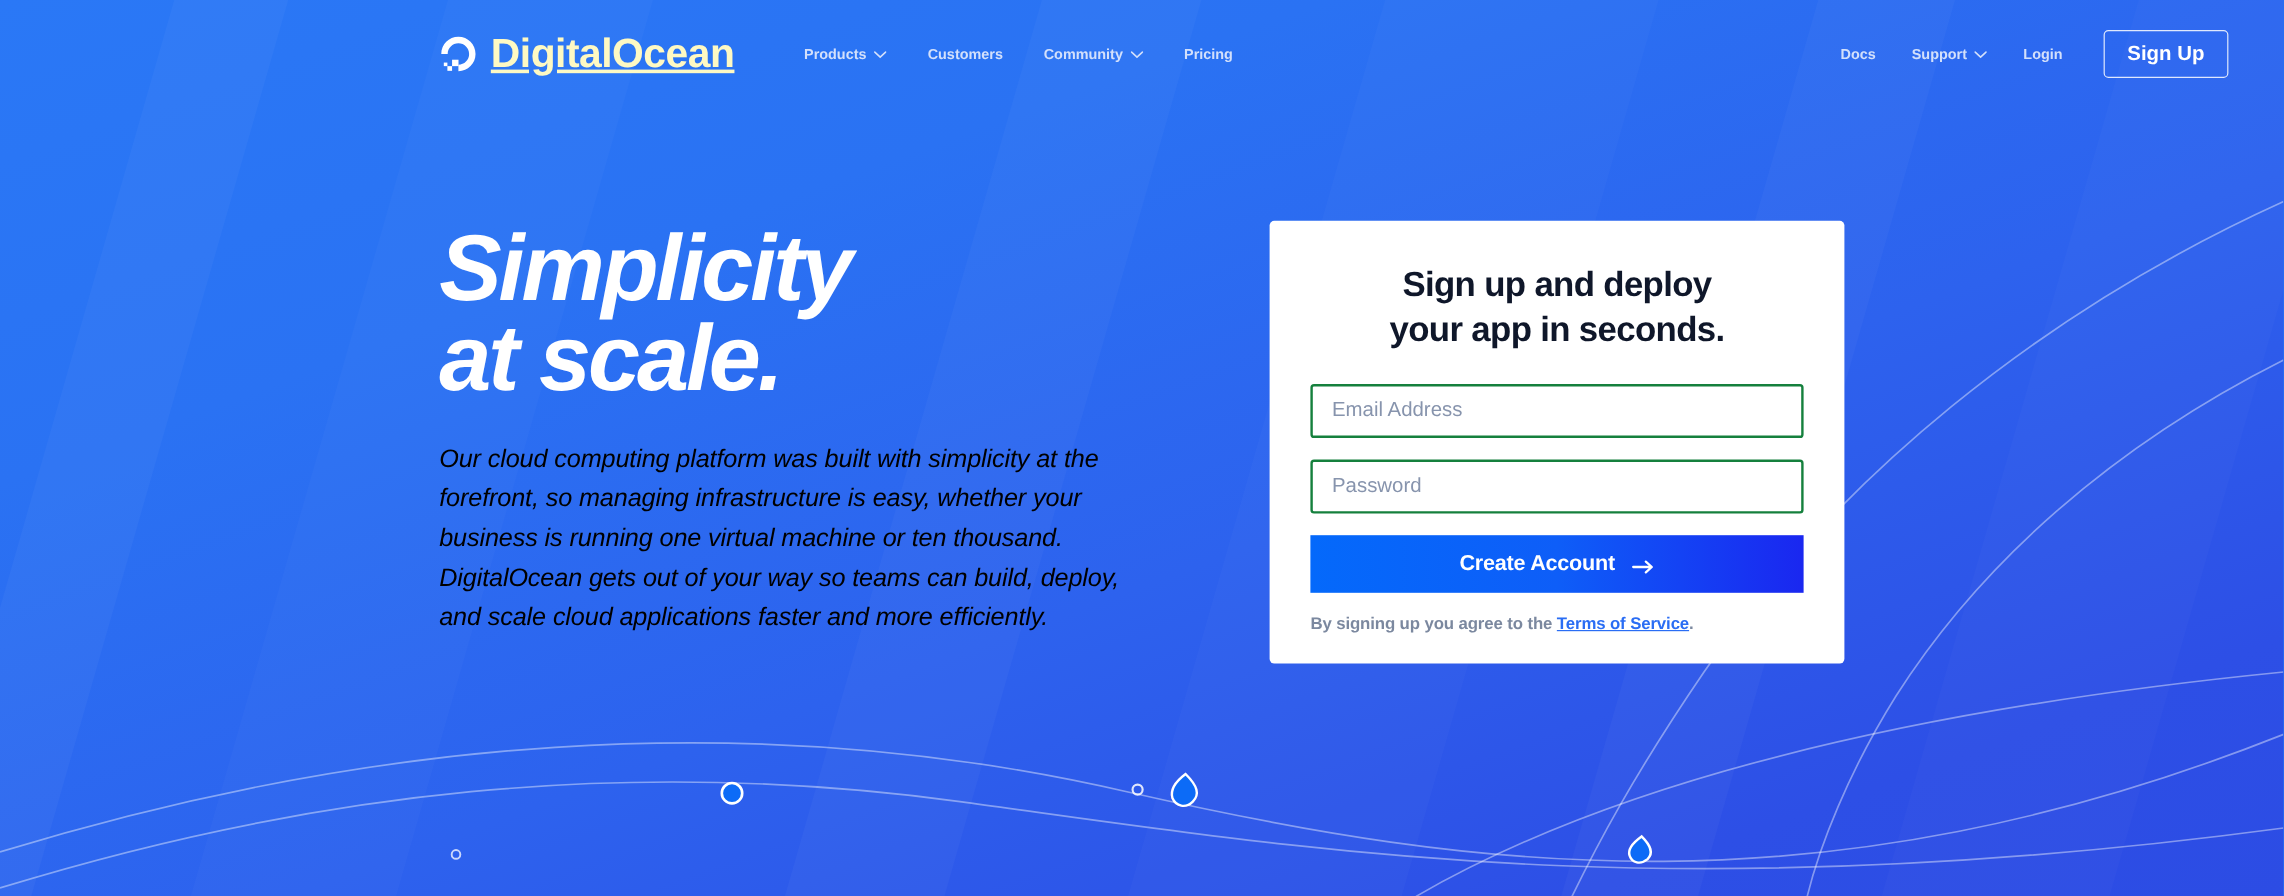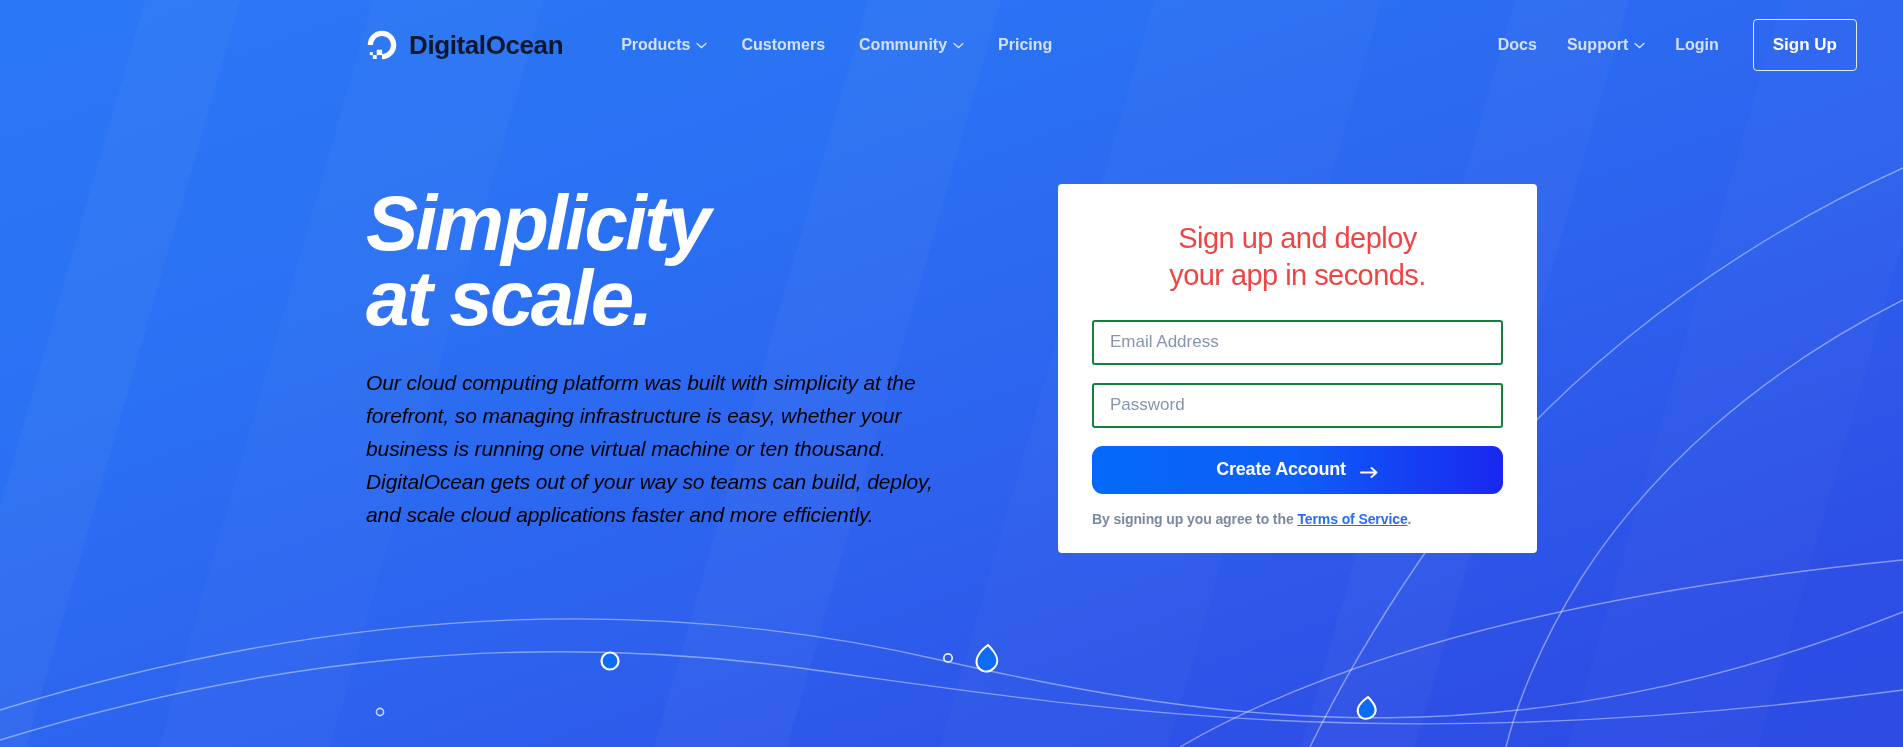--- a/index.html
+++ b/index.html
@@ -59,53 +59,54 @@
 
   .brand {
     display: flex;
     align-items: center;
     gap: 10px;
     text-decoration: none;
     margin-right: 58px;
   }
   .brand-logo { width: 34px; height: 34px; display: block; flex: none; }
   .brand-name {
-    color: #0f172a;
-    font-size: 26px;
+    color: #fef9c3;
+    font-size: 34px;
     font-weight: bold;
     letter-spacing: -0.4px;
     white-space: nowrap;
+    text-decoration: underline;
   }
 
   .nav-primary, .nav-secondary {
     display: flex;
     align-items: center;
   }
   .nav-primary { gap: 34px; }
   .nav-secondary { gap: 30px; margin-left: auto; }
 
   .nav-link {
     color: #d3e0fb;
-    font-size: 16px;
+    font-size: 12px;
     font-weight: bold;
     text-decoration: none;
     white-space: nowrap;
     display: inline-flex;
     align-items: center;
     gap: 6px;
     cursor: pointer;
   }
   .chev { display: inline-block; width: 11px; height: 7px; flex: none; }
   .chev svg { display: block; }
 
   .signup-btn {
     display: inline-flex;
     align-items: center;
     justify-content: center;
-    height: 52px;
+    height: 40px;
     padding: 0 19px;
     border: 1px solid rgba(255,255,255,0.85);
     border-radius: 4px;
     color: #ffffff;
     font-size: 17px;
     font-weight: bold;
     background: transparent;
     text-decoration: none;
     white-space: nowrap;
     cursor: pointer;
@@ -142,24 +143,24 @@
     position: absolute;
     left: 1058px;
     top: 184px;
     width: 479px;
     background: #ffffff;
     border-radius: 4px;
     padding: 36px 34px 26px;
     z-index: 10;
   }
   .card-title {
-    color: #ef4444;
+    color: #0f172a;
     font-size: 29px;
     line-height: 1.27;
-    font-weight: normal;
+    font-weight: bold;
     text-align: center;
     letter-spacing: -0.55px;
     margin-bottom: 26px;
   }
   .card-title span { display: block; }
 
   .field {
     width: 100%;
     height: 45px;
     border: 2px solid #15803d;
@@ -172,21 +173,21 @@
     outline: none;
     display: block;
     margin-bottom: 18px;
   }
   .field::placeholder { color: #8794ad; }
 
   .create-btn {
     width: 100%;
     height: 48px;
     border: 0;
-    border-radius: 11px;
+    border-radius: 0;
     background: linear-gradient(90deg, #0469fb 0%, #0e5ef8 50%, #1a27f0 100%);
     color: #ffffff;
     font-family: "Liberation Sans", sans-serif;
     font-size: 18px;
     font-weight: bold;
     letter-spacing: -0.2px;
     cursor: pointer;
     display: flex;
     align-items: center;
     justify-content: center;

